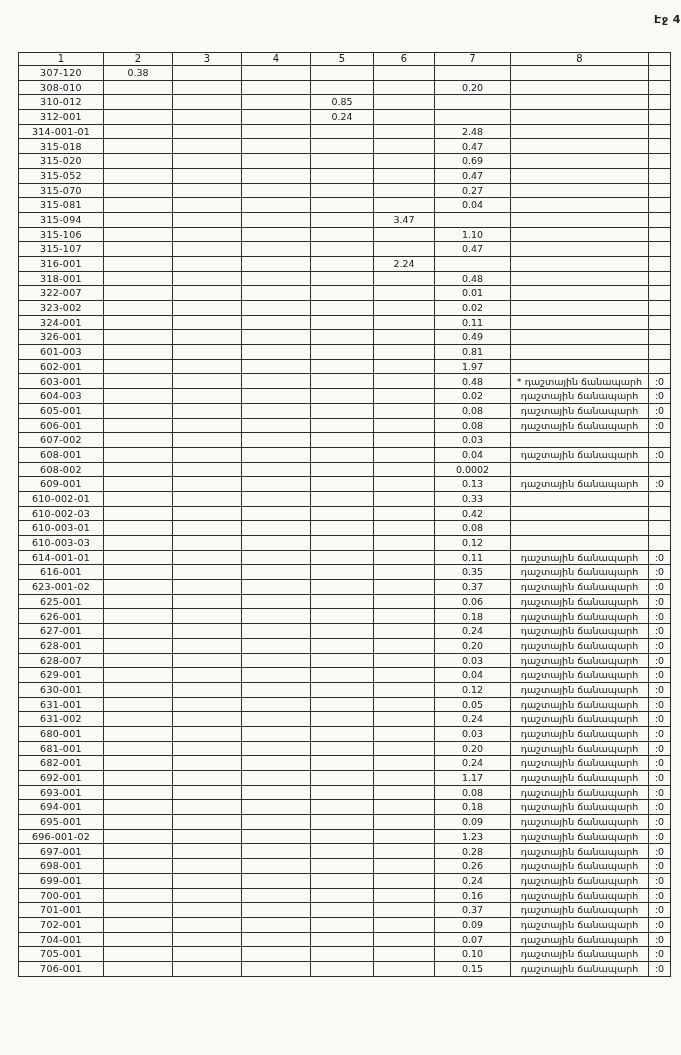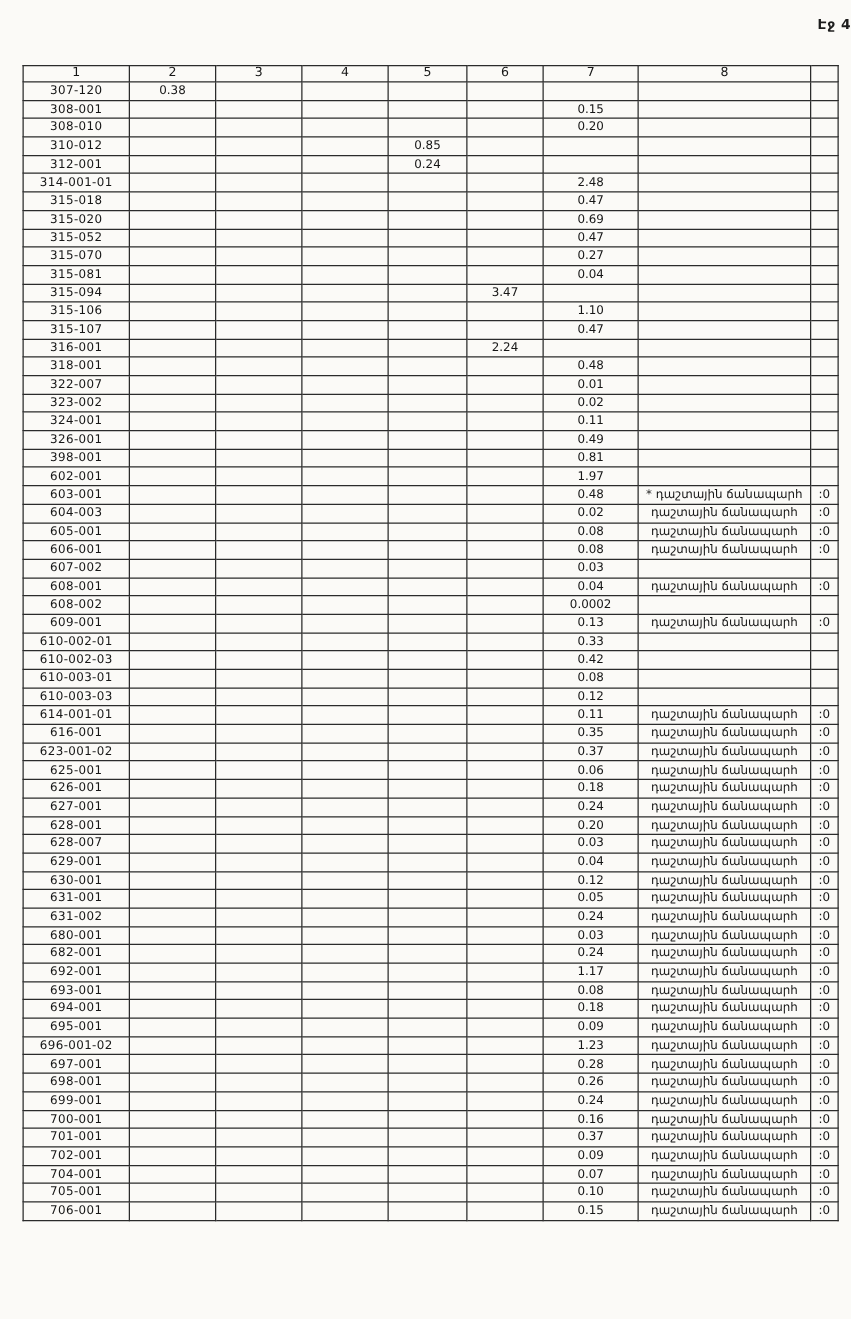--- a/index.html
+++ b/index.html
@@ -101,31 +101,20 @@
       <td>0.38</td>
       <td></td>
       <td></td>
       <td></td>
       <td></td>
       <td></td>
       <td class="note-cell"></td>
       <td class="margin-cell"></td>
     </tr>
         <tr>
-      <td class="code-cell">308-001</td>
-      <td></td>
-      <td></td>
-      <td></td>
-      <td></td>
-      <td></td>
-      <td>0.15</td>
-      <td class="note-cell"></td>
-      <td class="margin-cell"></td>
-    </tr>
-        <tr>
       <td class="code-cell">308-010</td>
       <td></td>
       <td></td>
       <td></td>
       <td></td>
       <td></td>
       <td>0.20</td>
       <td class="note-cell"></td>
       <td class="margin-cell"></td>
     </tr>
@@ -310,21 +299,21 @@
       <td></td>
       <td></td>
       <td></td>
       <td></td>
       <td></td>
       <td>0.49</td>
       <td class="note-cell"></td>
       <td class="margin-cell"></td>
     </tr>
         <tr>
-      <td class="code-cell">398-001</td>
+      <td class="code-cell">601-003</td>
       <td></td>
       <td></td>
       <td></td>
       <td></td>
       <td></td>
       <td>0.81</td>
       <td class="note-cell"></td>
       <td class="margin-cell"></td>
     </tr>
         <tr>
@@ -603,20 +592,31 @@
       <td class="margin-cell">:0</td>
     </tr>
         <tr>
       <td class="code-cell">680-001</td>
       <td></td>
       <td></td>
       <td></td>
       <td></td>
       <td></td>
       <td>0.03</td>
+      <td class="note-cell">դաշտային ճանապարհ</td>
+      <td class="margin-cell">:0</td>
+    </tr>
+        <tr>
+      <td class="code-cell">681-001</td>
+      <td></td>
+      <td></td>
+      <td></td>
+      <td></td>
+      <td></td>
+      <td>0.20</td>
       <td class="note-cell">դաշտային ճանապարհ</td>
       <td class="margin-cell">:0</td>
     </tr>
         <tr>
       <td class="code-cell">682-001</td>
       <td></td>
       <td></td>
       <td></td>
       <td></td>
       <td></td>

